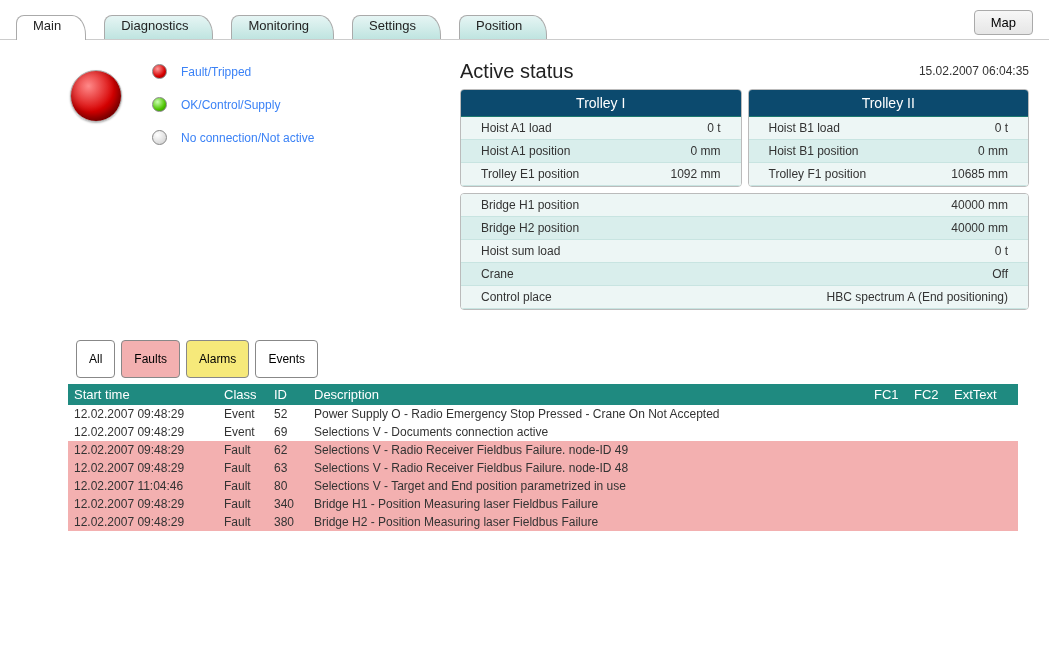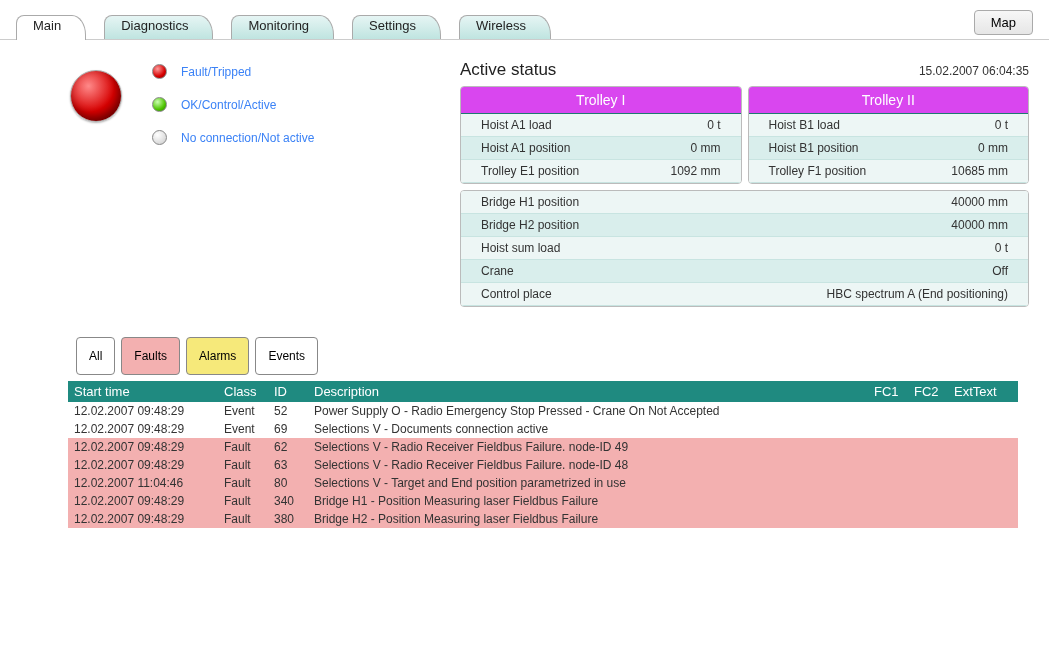--- a/index.html
+++ b/index.html
@@ -84,39 +84,39 @@
   .led.red { background: radial-gradient(circle at 35% 30%, #ff9a9a, #d60000 60%, #8b0000); }
   .led.green { background: radial-gradient(circle at 35% 30%, #caffb0, #4ec400 60%, #2a7d00); }
   .led.grey { background: radial-gradient(circle at 35% 30%, #ffffff, #e0e0e0 60%, #c8c8c8); }
 
   .status-col { flex: 1; }
   .status-head {
     display: flex;
     justify-content: space-between;
     margin-bottom: 6px;
   }
-  .status-title { font-size: 17px; color: #222; }
+  .status-title { font-size: 20px; color: #222; }
   .status-time { font-size: 12px; color: #333; padding-top: 4px; }
 
   .trolley-row { display: flex; gap: 6px; }
   .trolley-box {
     flex: 1;
     border: 1px solid #bbb;
     border-radius: 4px;
     overflow: hidden;
   }
   .box-head {
     background: #2a9d8f;
     color: #fff;
     text-align: center;
     padding: 5px 0;
     font-size: 14px;
     border-bottom: 1px solid #1e7a70;
   }
-  .box-head.teal { background: #d946ef; }
+  .box-head.teal { background: #0c4a6e; }
   .data-row {
     display: flex;
     justify-content: space-between;
     padding: 4px 20px;
     font-size: 12px;
     color: #333;
     border-bottom: 1px solid #c8e4e1;
   }
   .data-row:nth-child(even) { background: #d9eeec; }
   .data-row:nth-child(odd) { background: #edf6f5; }
@@ -168,35 +168,35 @@
   .evt-table tbody tr td:nth-child(4) { white-space: normal; }
 </style>
 </head>
 <body>
 
 <div class="tabbar">
   <div class="tab active">Main</div>
   <div class="tab">Diagnostics</div>
   <div class="tab">Monitoring</div>
   <div class="tab">Settings</div>
-  <div class="tab">Wireless</div>
+  <div class="tab">Position</div>
   <button class="map-btn">Map</button>
 </div>
 
 <div class="top-area">
   <div class="legend-col">
     <div class="big-led"></div>
     <div class="legend-list">
       <div class="legend-item">
         <span class="led red"></span>
         <span>Fault/Tripped</span>
       </div>
       <div class="legend-item">
         <span class="led green"></span>
-        <span>OK/Control/Active</span>
+        <span>OK/Control/Supply</span>
       </div>
       <div class="legend-item">
         <span class="led grey"></span>
         <span>No connection/Not active</span>
       </div>
     </div>
   </div>
 
   <div class="status-col">
     <div class="status-head">

